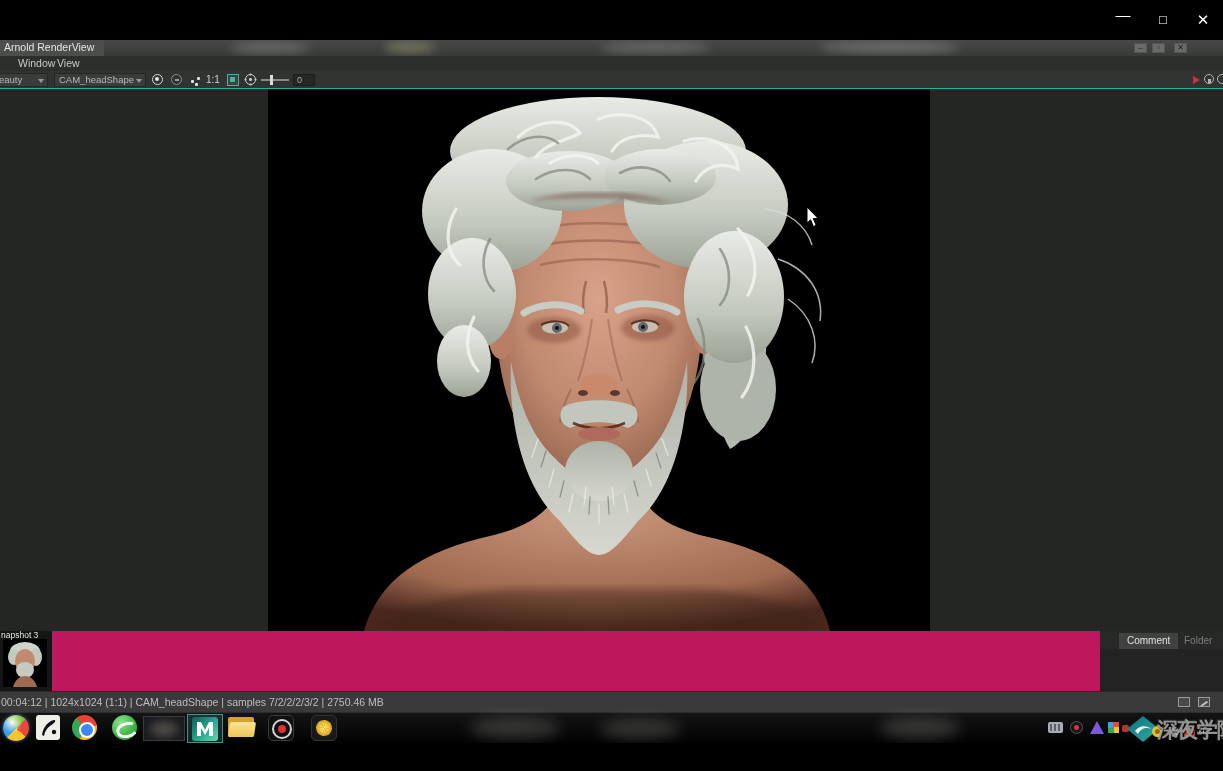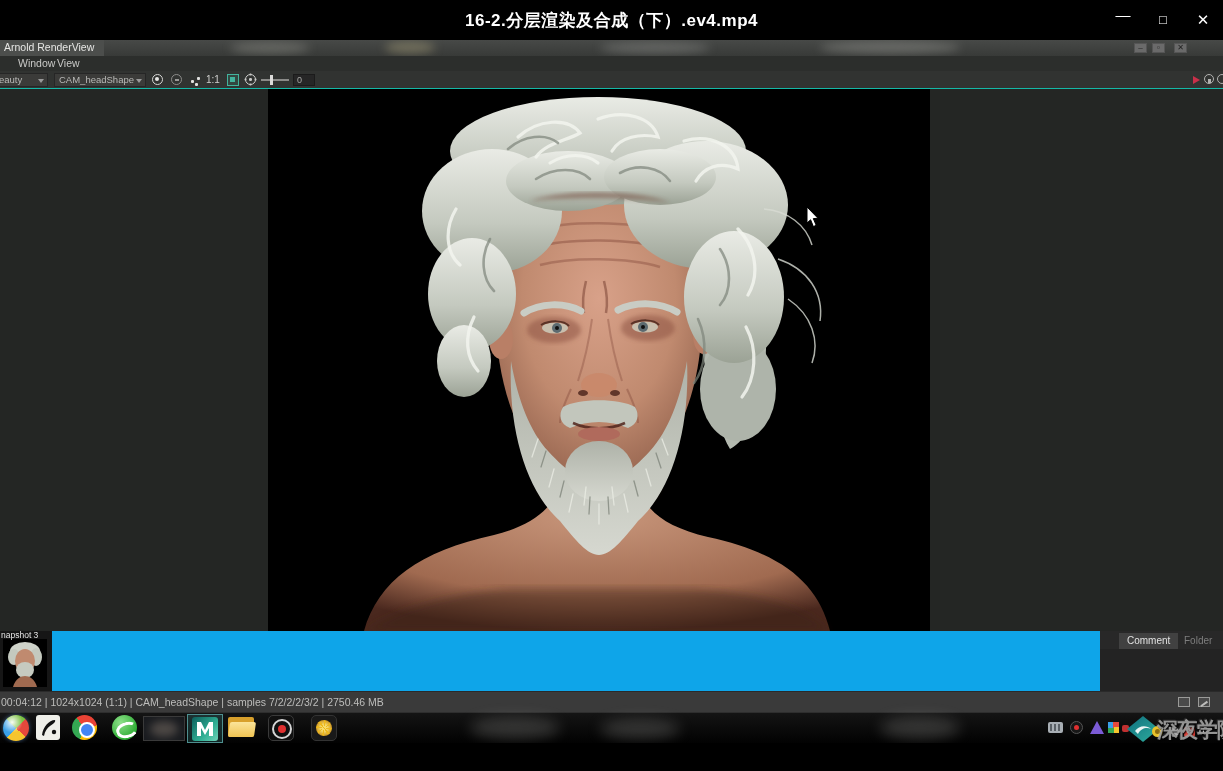--- a/index.html
+++ b/index.html
@@ -70,21 +70,21 @@
   .icon-ring1::after{content:"";position:absolute;left:2.5px;top:4px;width:3px;height:4px;background:#b2b2b0;}
   .icon-ring2{left:1217px;width:10px;height:10px;border:1.4px solid #b2b2b0;border-radius:50%;}
 
   
   .aw-viewport{position:absolute;left:0;top:49px;width:1223px;height:542px;background:#242624;overflow:hidden;}
   .render{position:absolute;left:268px;top:0;width:662px;height:542px;background:#000;}
   .render svg{display:block;}
   .cursor{position:absolute;left:806px;top:118px;width:15px;height:22px;}
 
   
-  .aw-snaprow{position:absolute;left:0;top:591px;width:1223px;height:60px;background:#0ea5e9;}
+  .aw-snaprow{position:absolute;left:0;top:591px;width:1223px;height:60px;background:#be185d;}
   .thumb-zone{position:absolute;left:0;top:0;width:52px;height:60px;background:#161616;}
   .thumb{position:absolute;left:3px;top:8px;width:44px;height:48px;background:#000;}
   .thumb-label{position:absolute;left:1px;top:0px;color:#e8e8e8;font-size:8.5px;line-height:9px;
                text-shadow:0 0 2px #000;white-space:nowrap;}
   .right-panel{position:absolute;left:1100px;top:0;width:123px;height:60px;background:#282828;}
   .ptabs{position:absolute;left:16px;top:2px;height:16px;width:144px;}
   .tab-comment{position:absolute;left:3px;top:0;height:16px;padding:0 8px;background:#414141;
                color:#e2e2e2;font-size:10px;line-height:15px;}
   .tab-folder{position:absolute;left:62px;top:0;height:16px;padding:0 6px;color:#7e7e7e;
               font-size:10px;line-height:15px;}
@@ -159,21 +159,20 @@
   .watermark{position:absolute;left:1157px;top:3px;width:80px;color:rgba(160,160,158,.92);
      font-size:21px;font-weight:bold;letter-spacing:-1px;white-space:nowrap;
      text-shadow:1px 1px 1px rgba(0,0,0,.8),-1px -1px 1px rgba(255,255,255,.15);}
 </style>
 </head>
 <body>
 
 <div class="stage">
 
   <div class="player-titlebar">
-    <div class="player-title">16-2.分层渲染及合成（下）.ev4.mp4</div>
     <div class="pwc pwc-min">—</div>
     <div class="pwc pwc-max">□</div>
     <div class="pwc pwc-close">✕</div>
   </div>
 
   <div class="video">
 
     <div class="aw-titlebar">
       <div class="blob" style="left:230px;top:2px;width:80px;height:12px;background:rgba(185,185,175,.30);"></div>
       <div class="blob" style="left:385px;top:1px;width:50px;height:13px;background:rgba(200,190,140,.35);"></div>

